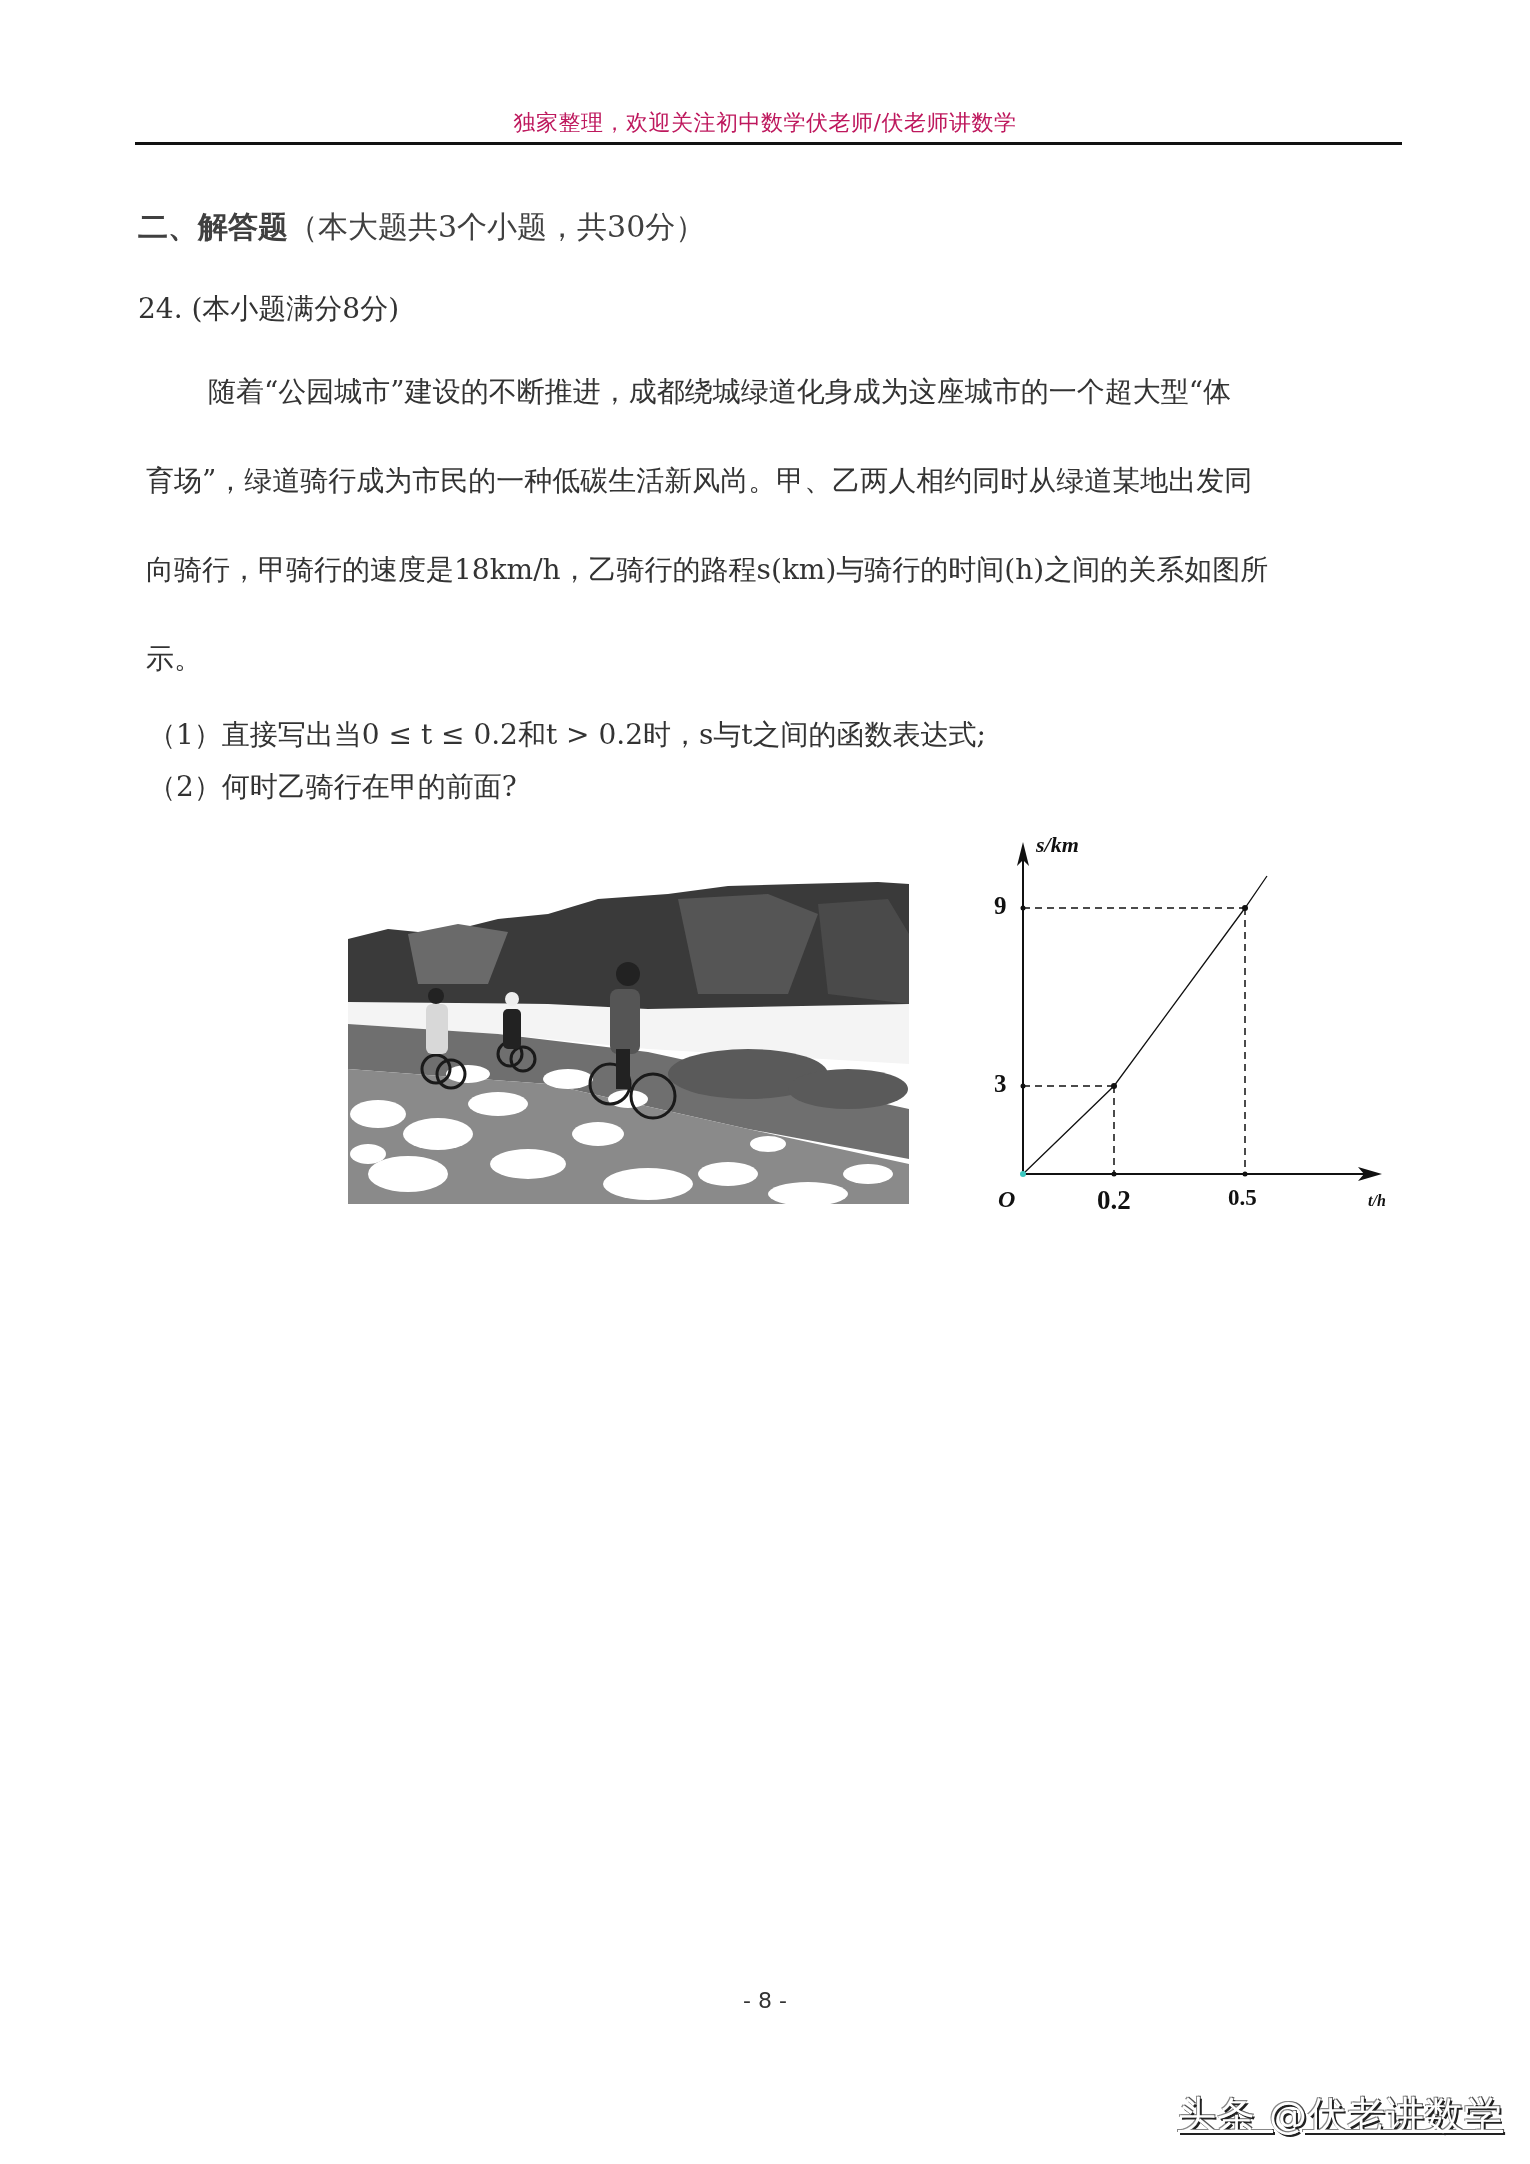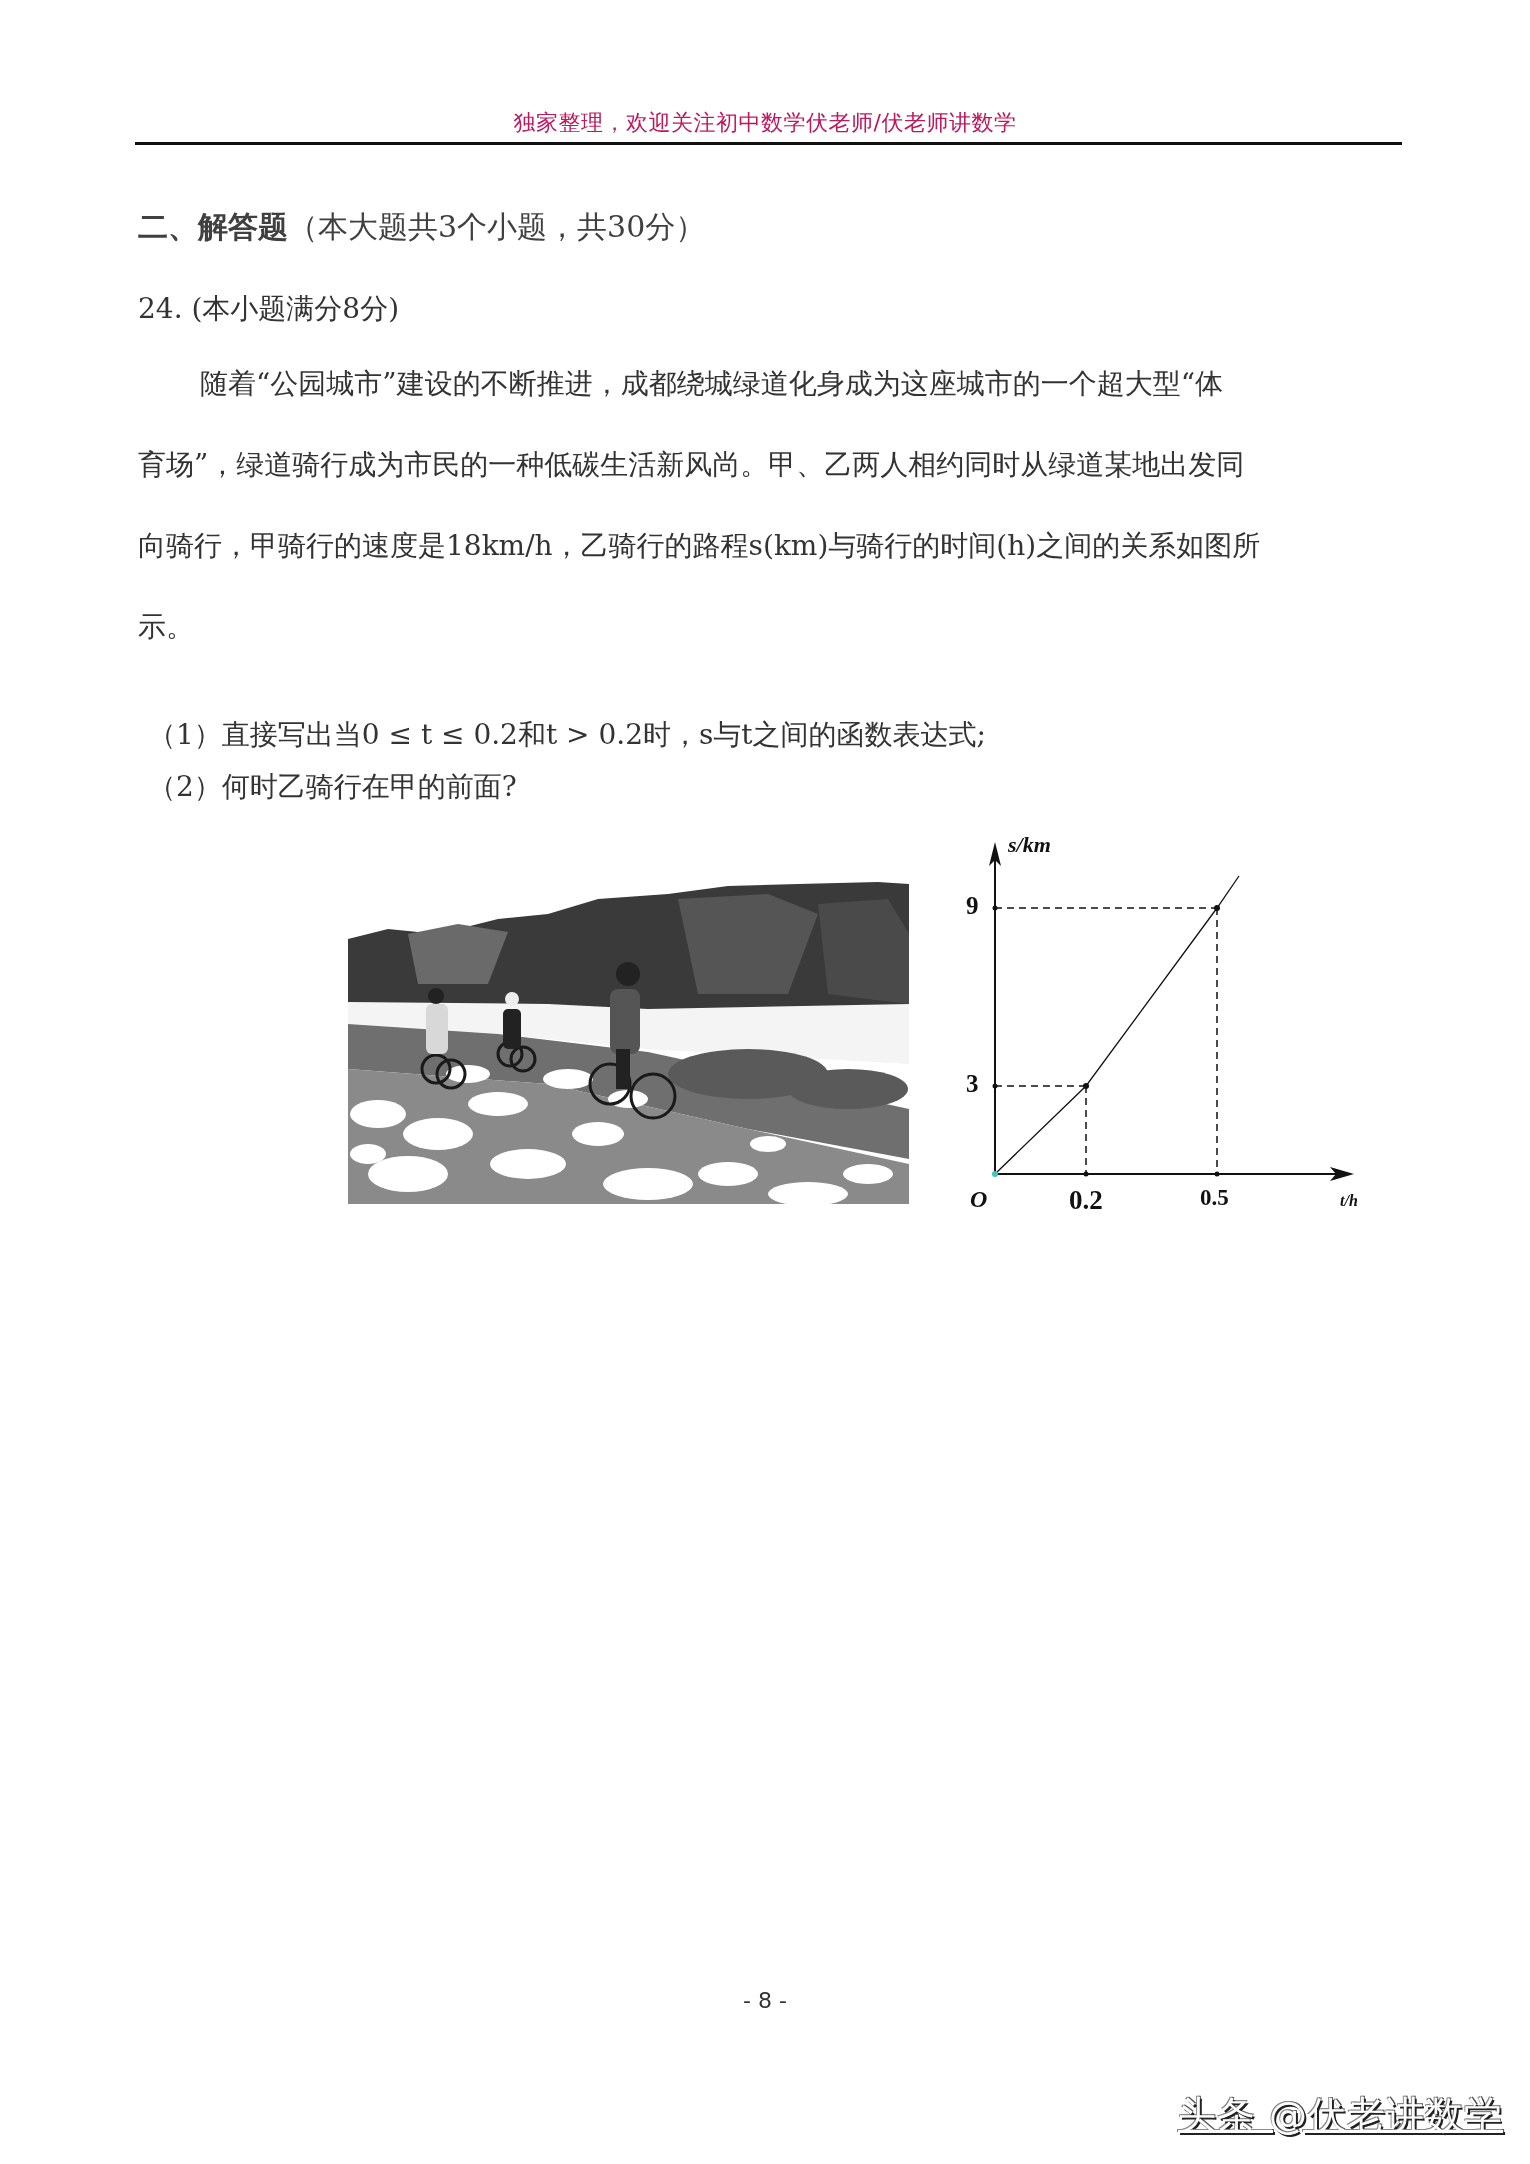--- a/index.html
+++ b/index.html
@@ -6,21 +6,21 @@
   body { width:1530px; height:2164px; position:relative; overflow:hidden;
          font-family: "DejaVu Serif", "Liberation Serif", serif; color:#222; }
   .abs { position:absolute; }
   .header-text { left:0; width:1530px; top:108px; text-align:center; font-size:22px;
                  font-family:"DejaVu Sans","Liberation Sans",sans-serif; color:#be185d; letter-spacing:0.5px; }
   .header-rule { left:135px; width:1267px; top:142px; height:3px; background:#111; }
   .section-title { left:138px; top:207px; font-size:30px; color:#404040; }
   .section-title b { font-family:"DejaVu Sans","Liberation Sans",sans-serif; font-weight:bold; }
   .qnum { left:138px; top:290px; font-size:28px; color:#333; }
   .para { left:138px; width:1262px; font-size:28px; line-height:81px; color:#333; }
-  .para p { margin:0; }
+  .para p { margin:8px; }
   .indent { text-indent:62px; }
   .sub { left:148px; font-size:28px; color:#333; }
   .photo { left:348px; top:874px; width:561px; height:330px; overflow:hidden; background:#fff; }
   .page-num { left:0; width:1530px; text-align:center; top:1988px; font-size:22px; color:#333;
               font-family:"DejaVu Sans","Liberation Sans",sans-serif; }
   .watermark { left:1178px; top:2090px; font-size:38px; color:#fff;
                font-family:"DejaVu Sans","Liberation Sans",sans-serif;
                text-shadow: 2px 2px 0 #222, -1px -1px 0 #888, 1px -1px 0 #555; letter-spacing:1px;text-decoration:underline; }
 </style>
 </head>
@@ -92,21 +92,21 @@
       <circle cx="88" cy="122" r="8"></circle>
       <rect x="155" y="135" width="18" height="40" rx="5"></rect>
       <circle cx="164" cy="125" r="7" fill="#eee"></circle>
       <rect x="262" y="115" width="30" height="65" rx="8" fill="#555"></rect>
       <circle cx="280" cy="100" r="12"></circle>
       <rect x="268" y="175" width="14" height="40"></rect>
     </g>
   </svg>
 </div>
 
-<div class="abs" style="left:962px; top:830px; width:420px; height:400px;">
+<div class="abs" style="left:990px; top:830px; width:420px; height:400px;">
   <svg width="420" height="400" viewBox="0 0 420 400" xmlns="http://www.w3.org/2000/svg" style="overflow:visible">
 
     <line x1="33" y1="344" x2="33" y2="20" stroke="#111" stroke-width="2"></line>
     <polygon points="33,12 27,36 33,30 39,36" fill="#111"></polygon>
     <line x1="33" y1="344" x2="385" y2="344" stroke="#111" stroke-width="2"></line>
     <polygon points="392,344 368,337 374,344 368,351" fill="#111"></polygon>
 
     <g stroke="#111" stroke-width="1.5" stroke-dasharray="7,5" fill="none">
       <line x1="33" y1="256" x2="124" y2="256"></line>
       <line x1="124" y1="256" x2="124" y2="344"></line>

